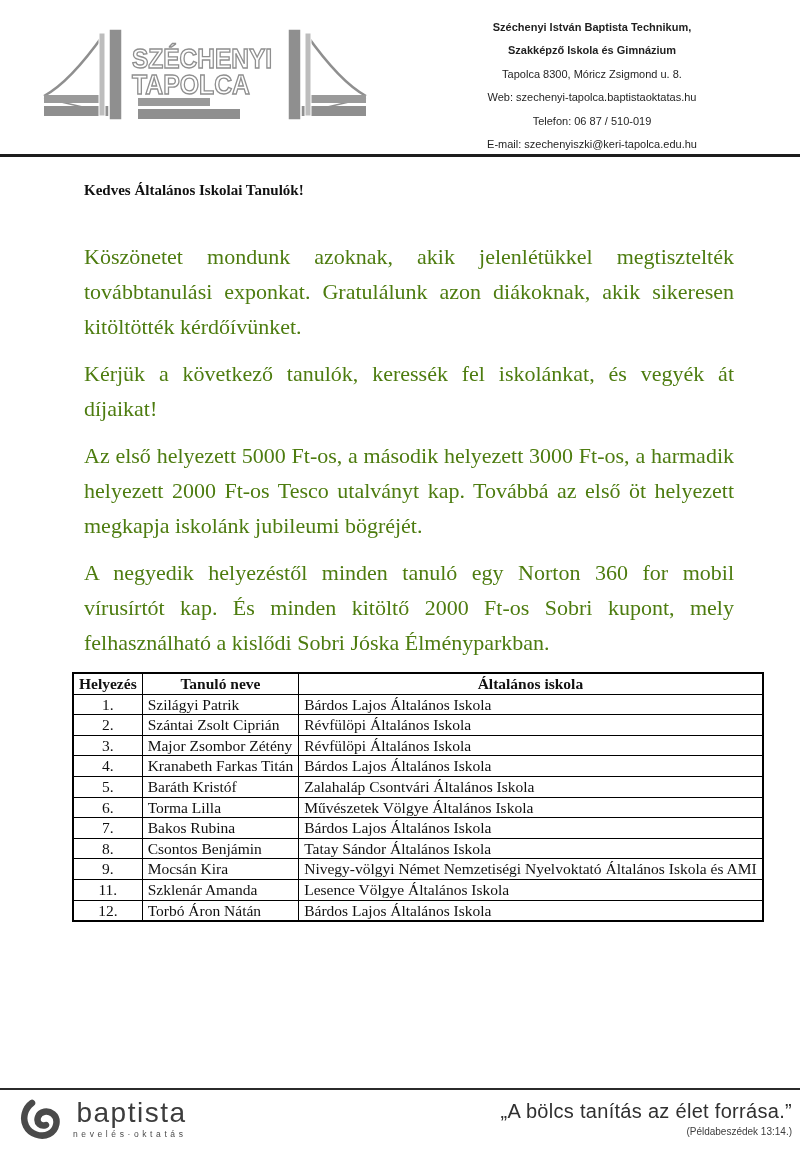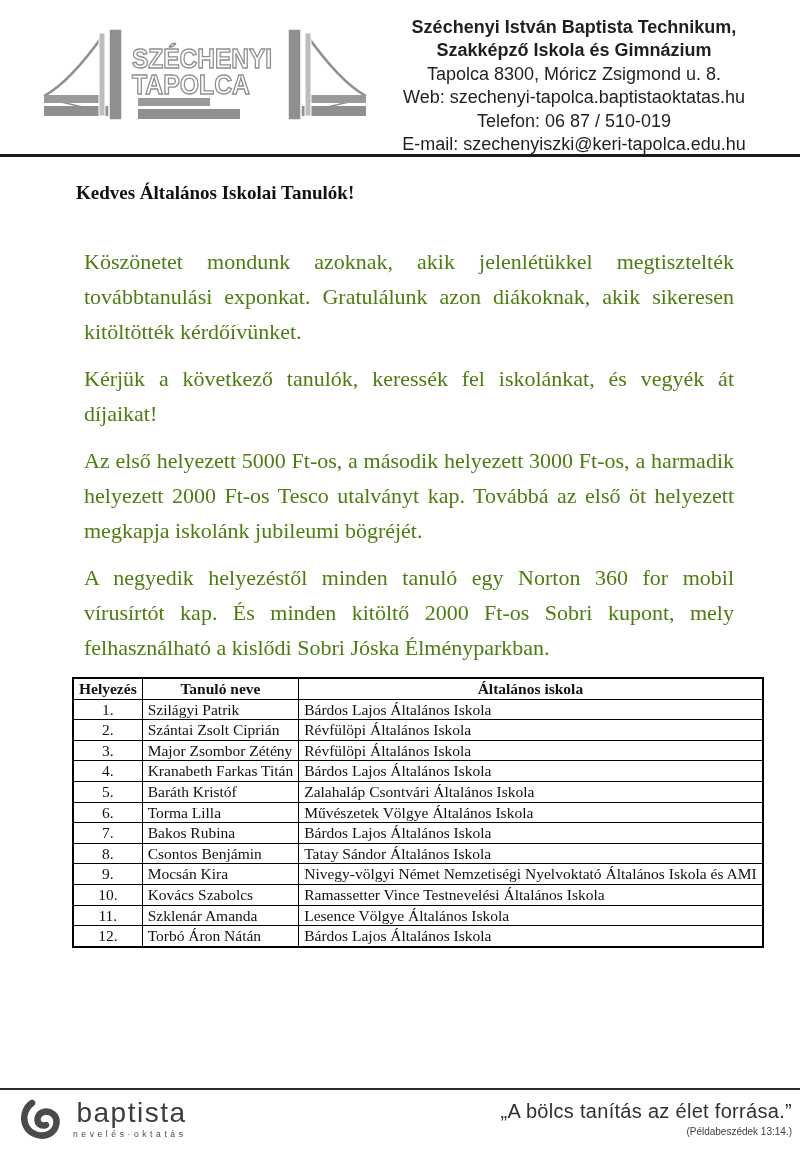--- a/index.html
+++ b/index.html
@@ -4,29 +4,29 @@
 <style>
   html,body { margin:0; padding:0; background:#ffffff; }
   .page {
     position:relative; width:800px; height:1159px; background:#ffffff;
     font-family:"Liberation Serif", serif; color:#1c1c1c; overflow:hidden;
   }
 
   
   .logo-wrap { position:absolute; left:42px; top:24px; width:326px; height:112px; }
   .letterhead-text {
-    position:absolute; top:16px; right:28px; width:396px; text-align:center;
-    font-family:"Liberation Sans", sans-serif; font-size:18px; line-height:23.4px; color:#1f1f1f;
+    position:absolute; top:16px; right:10px; width:396px; text-align:center;
+    font-family:"Liberation Sans", sans-serif; font-size:11px; line-height:23.4px; color:#1f1f1f;
   }
   .letterhead-text .bold { font-weight:bold; }
   .top-rule { position:absolute; left:0; top:154px; width:800px; height:3px; background:#1c1c1c; }
 
   
   .content { position:absolute; left:72px; top:170px; width:674px; }
-  h1.salutation { font-size:19px; font-weight:bold; margin:12px 0 40px 4px; color:#111; }
+  h1.salutation { font-size:15px; font-weight:bold; margin:12px 0 40px 12px; color:#111; }
   p.body-par { font-size:22px; line-height:35px; text-align:justify; margin:12px; color:#4d7c0f; }
 
   
   table.prize-table {
     border-collapse:collapse; width:674px; margin-top:11px;
     font-size:15.5px; color:#111; border:2px solid #000;
   }
   .prize-table th, .prize-table td { border:1px solid #000; padding:0 5px; line-height:19.6px; white-space:nowrap;font-family:Liberation Serif, serif; }
   .prize-table th { text-align:center; font-weight:bold; }
   .prize-table td.rank { text-align:center; width:58px; }
@@ -145,25 +145,20 @@
           <td class="rank">8.</td>
           <td class="name">Csontos Benjámin</td>
           <td class="school">Tatay Sándor Általános Iskola</td>
         </tr>
         <tr>
           <td class="rank">9.</td>
           <td class="name">Mocsán Kira</td>
           <td class="school">Nivegy-völgyi Német Nemzetiségi Nyelvoktató Általános Iskola és AMI</td>
         </tr>
         <tr>
-          <td class="rank">10.</td>
-          <td class="name">Kovács Szabolcs</td>
-          <td class="school">Ramassetter Vince Testnevelési Általános Iskola</td>
-        </tr>
-        <tr>
           <td class="rank">11.</td>
           <td class="name">Szklenár Amanda</td>
           <td class="school">Lesence Völgye Általános Iskola</td>
         </tr>
         <tr>
           <td class="rank">12.</td>
           <td class="name">Torbó Áron Nátán</td>
           <td class="school">Bárdos Lajos Általános Iskola</td>
         </tr>
       </tbody>

